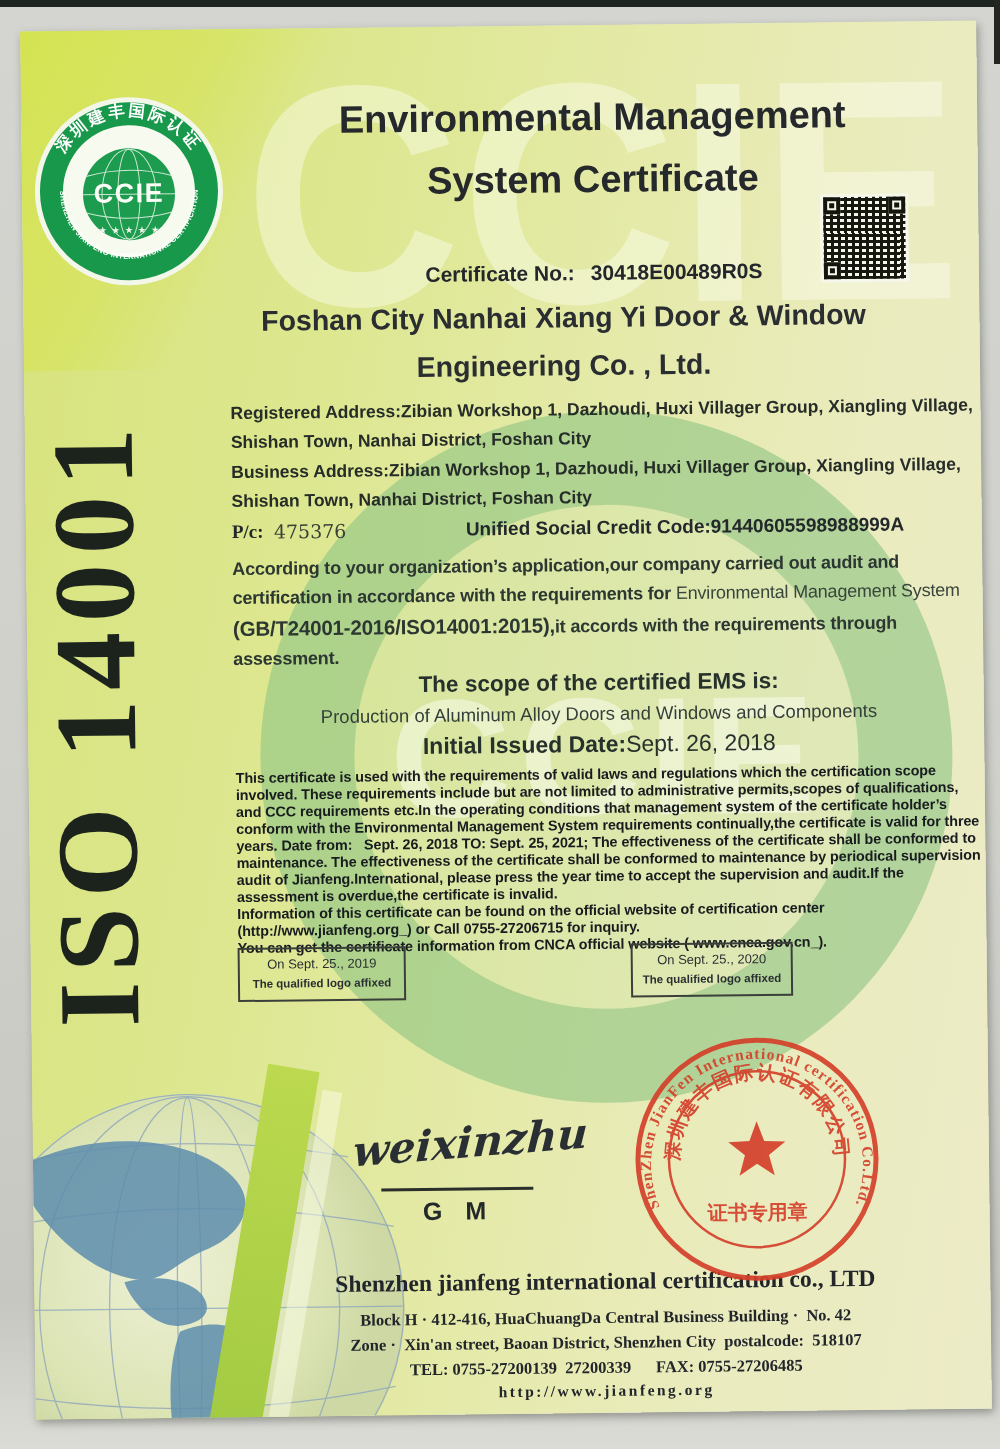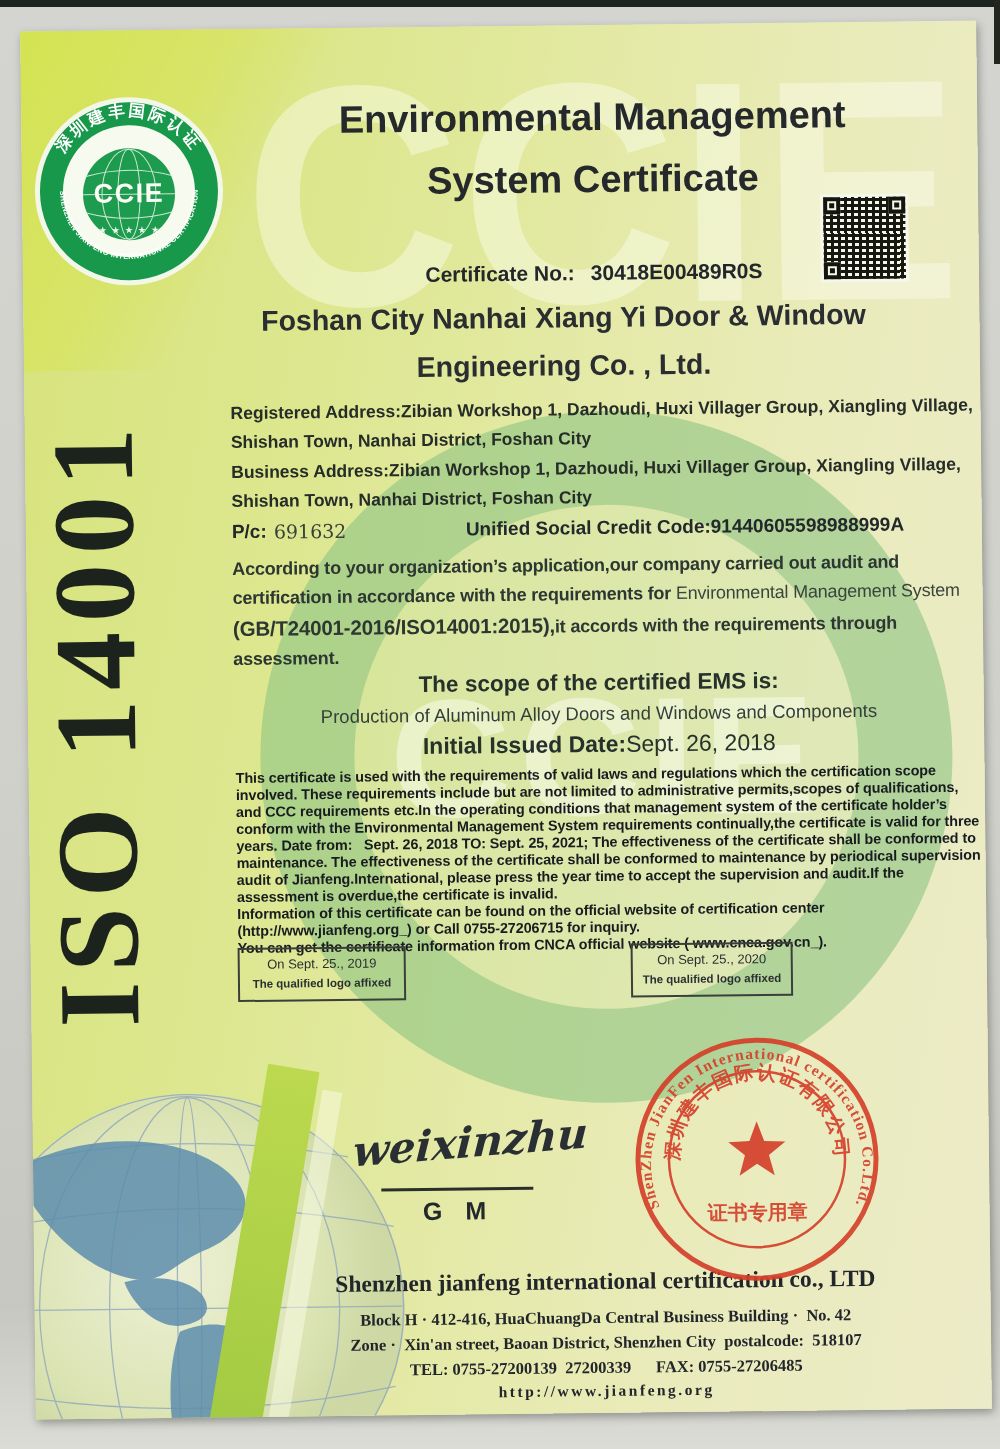--- a/index.html
+++ b/index.html
@@ -53,21 +53,21 @@
   .qf{position:absolute;width:17px;height:17px;border:4px solid #14160d;background:#f5f7eb;box-sizing:border-box;}
   .qf i{display:block;width:5px;height:5px;margin:2px;background:#14160d;}
   .qf.tl{left:0;top:0;} .qf.tr{right:0;top:0;} .qf.bl{left:0;bottom:0;}
 
   
   .cname{left:140px;width:800px;text-align:center;font-weight:700;font-size:28.5px;color:#2b2e30;}
   .c1{top:276px;} .c2{top:324px;}
   .addr{left:206px;top:370px;width:760px;font-weight:700;font-size:17.5px;
         line-height:29.4px;color:#262d28;white-space:nowrap;}
   .pcrow{left:206px;top:492px;width:748px;height:26px;color:#23282b;font-size:19px;}
-  .pc-label{position:absolute;left:0;top:0;font-weight:700;}
+  .pc-label{position:absolute;left:0;top:0;font-weight:700;font-family:Liberation Serif, serif;}
   .pc-value{position:absolute;left:42px;top:0;font-family:"DejaVu Serif",serif;font-weight:400;color:#3a4038;}
   .uscc{position:absolute;left:234px;top:0;font-weight:700;}
 
   
   .para{left:206px;top:526px;width:750px;font-size:18px;line-height:29.4px;
         color:#2c3732;font-weight:700;letter-spacing:-0.2px;}
   .seg-light{font-weight:400;color:#39453c;}
   .seg-big{font-size:20.5px;}
 
   .scope-h{left:200px;top:645px;width:742px;text-align:center;font-weight:700;font-size:22.5px;color:#27312b;}
@@ -198,21 +198,21 @@
     <div class="layer cname c1">Foshan City Nanhai Xiang Yi Door &amp; Window</div>
     <div class="layer cname c2">Engineering Co. , Ltd.</div>
     <div class="layer addr">
       <div>Registered Address:Zibian Workshop 1, Dazhoudi, Huxi Villager Group, Xiangling Village,</div>
       <div>Shishan Town, Nanhai District, Foshan City</div>
       <div>Business Address:Zibian Workshop 1, Dazhoudi, Huxi Villager Group, Xiangling Village,</div>
       <div>Shishan Town, Nanhai District, Foshan City</div>
     </div>
     <div class="layer pcrow">
       <span class="pc-label">P/c:</span>
-      <span class="pc-value">691632</span>
+      <span class="pc-value">475376</span>
       <span class="uscc">Unified Social Credit Code:91440605598988999A</span>
     </div>
 
     <div class="layer para">
       <span>According to your organization’s application,our company carried out audit and certification in accordance with the requirements for </span><span class="seg-light">Environmental Management System </span><span class="seg-big">(GB/T24001-2016/ISO14001:2015),</span><span>it accords with the requirements through assessment.</span>
     </div>
 
     <div class="layer scope-h">The scope of the certified EMS is:</div>
     <div class="layer scope-t">Production of Aluminum Alloy Doors and Windows and Components</div>
     <div class="layer issued">

